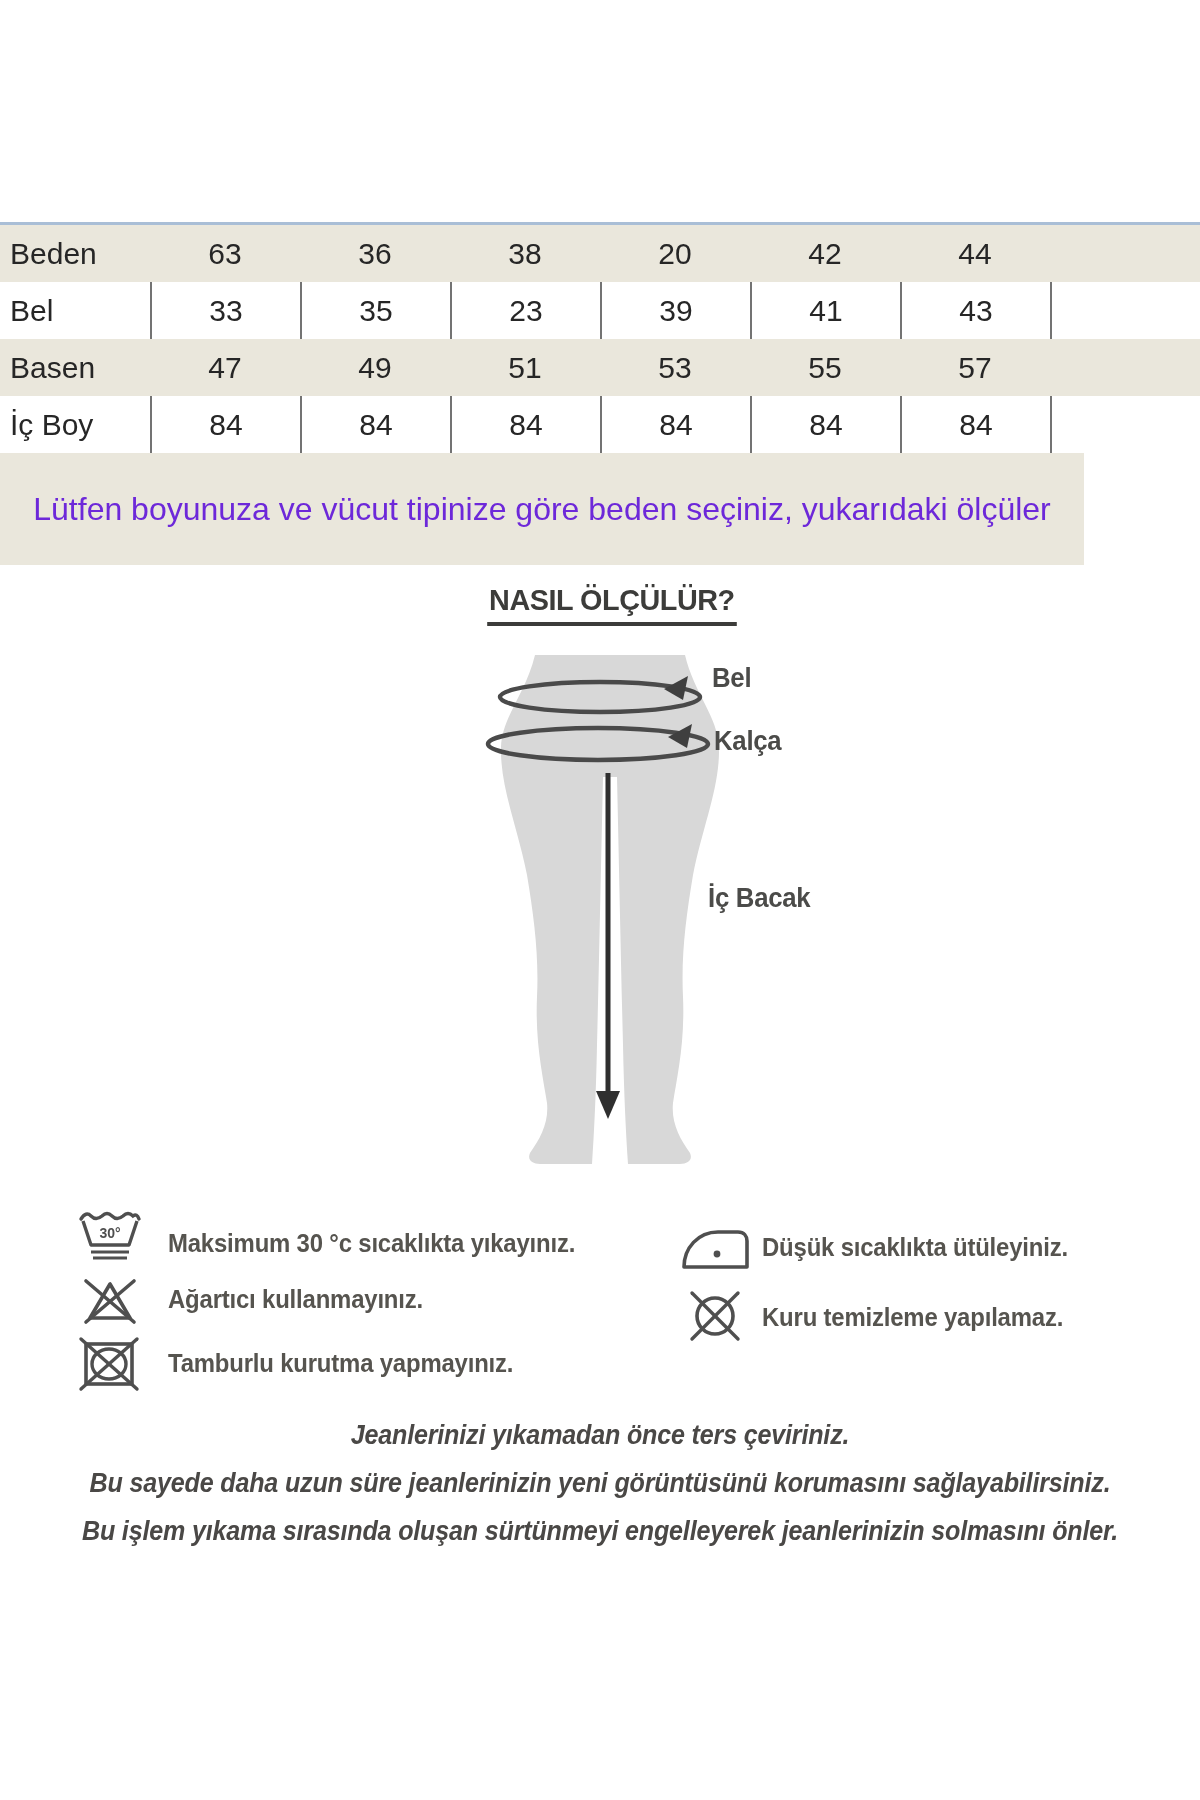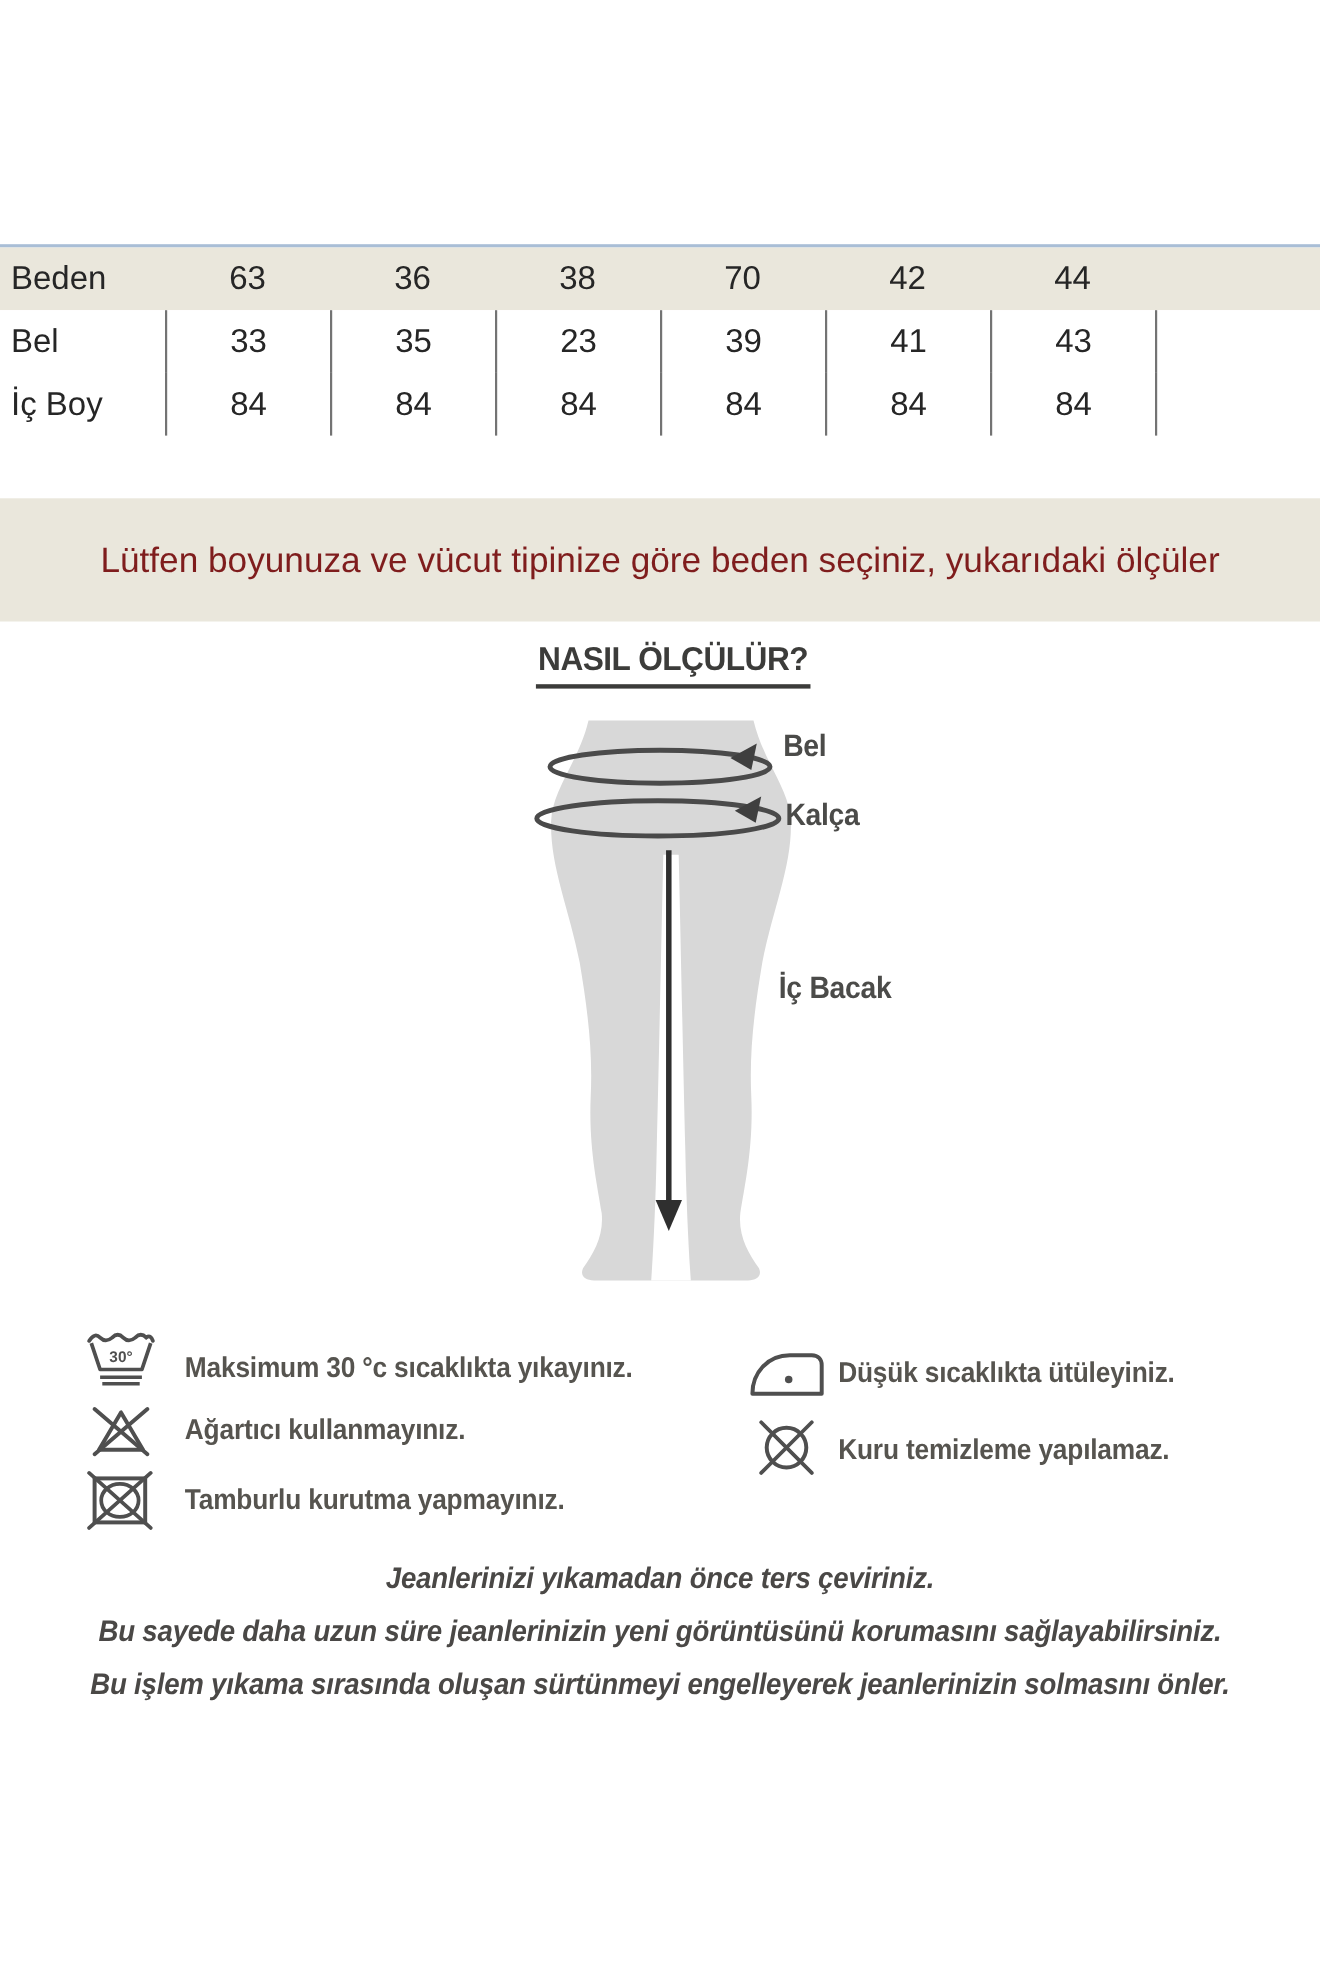--- a/index.html
+++ b/index.html
@@ -11,23 +11,23 @@
   .t-row{display:flex;height:57px;align-items:center;font-size:30px;color:#262626;}
   .t-row.beige{background:#eae7dc;}
   .t-row.white{background:#ffffff;}
   .t-cell{width:150px;text-align:center;box-sizing:border-box;height:100%;
           display:flex;align-items:center;justify-content:center;}
   .t-cell.lbl{justify-content:flex-start;padding-left:10px;}
   .t-cell.tail{flex:1;}
   .t-row.white .t-cell:not(.lbl){border-left:2px solid #737373;}
 
   
-  .note-band{position:absolute;left:0;top:453px;width:1200px;height:112px;background:#eae7dc;
+  .note-band{position:absolute;left:0;top:453px;width:1084px;height:112px;background:#eae7dc;
              display:flex;flex-direction:column;align-items:center;justify-content:center;
-             font-size:32px;color:#7f1d1d;line-height:50px;}
+             font-size:32px;color:#6d28d9;line-height:50px;}
 
   
   .measure-title-wrap{position:absolute;left:0;top:583px;width:1224px;text-align:center;}
   .measure-title{display:inline-block;font-size:30px;font-weight:bold;letter-spacing:-0.5px;
                  color:#3c3c3a;border-bottom:4px solid #3c3c3a;padding:0 2px 5px 2px;
                  transform:scaleX(.96);}
   .figure{position:absolute;left:440px;top:645px;width:320px;height:530px;}
   .m-label{position:absolute;font-size:28px;font-weight:bold;color:#4b4b49;
            transform:scaleX(.92);transform-origin:left center;white-space:nowrap;letter-spacing:-0.3px;}
   .m-label.bel{left:712px;top:662px;}
@@ -53,33 +53,43 @@
 <body>
 
 <div class="page">
 
   <div class="size-table">
     <div class="t-row beige">
       <div class="t-cell lbl">Beden</div>
       <div class="t-cell">63</div>
       <div class="t-cell">36</div>
       <div class="t-cell">38</div>
-      <div class="t-cell">70</div>
+      <div class="t-cell">20</div>
       <div class="t-cell">42</div>
       <div class="t-cell">44</div>
       <div class="t-cell tail"></div>
     </div>
     <div class="t-row white">
       <div class="t-cell lbl">Bel</div>
       <div class="t-cell">33</div>
       <div class="t-cell">35</div>
       <div class="t-cell">23</div>
       <div class="t-cell">39</div>
       <div class="t-cell">41</div>
       <div class="t-cell">43</div>
+      <div class="t-cell tail"></div>
+    </div>
+    <div class="t-row beige">
+      <div class="t-cell lbl">Basen</div>
+      <div class="t-cell">47</div>
+      <div class="t-cell">49</div>
+      <div class="t-cell">51</div>
+      <div class="t-cell">53</div>
+      <div class="t-cell">55</div>
+      <div class="t-cell">57</div>
       <div class="t-cell tail"></div>
     </div>
     <div class="t-row white">
       <div class="t-cell lbl">İç Boy</div>
       <div class="t-cell">84</div>
       <div class="t-cell">84</div>
       <div class="t-cell">84</div>
       <div class="t-cell">84</div>
       <div class="t-cell">84</div>
       <div class="t-cell">84</div>

